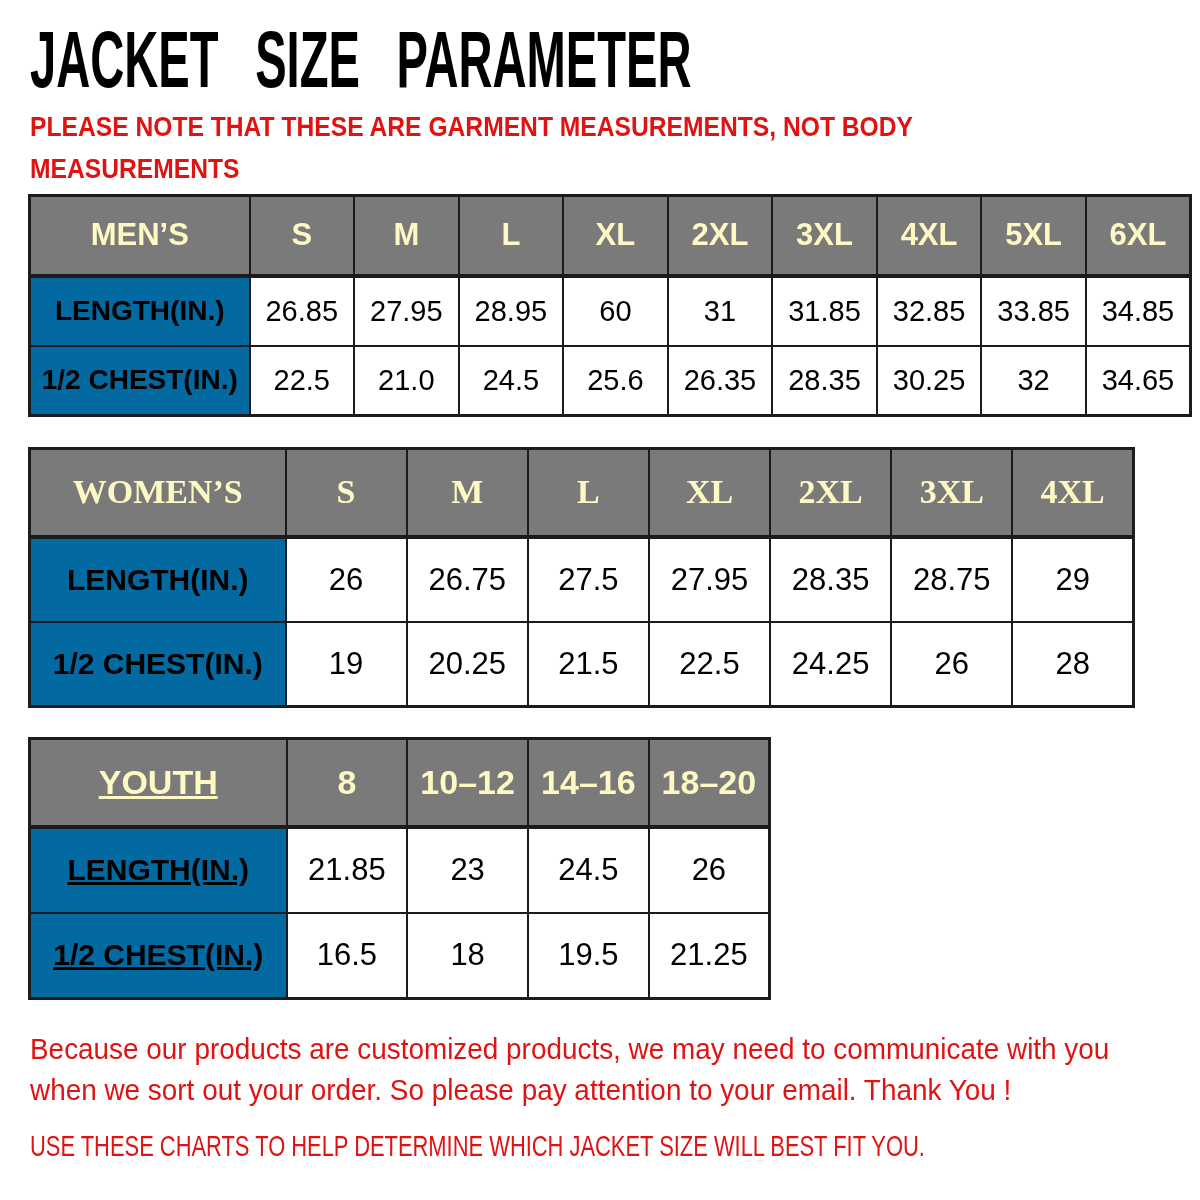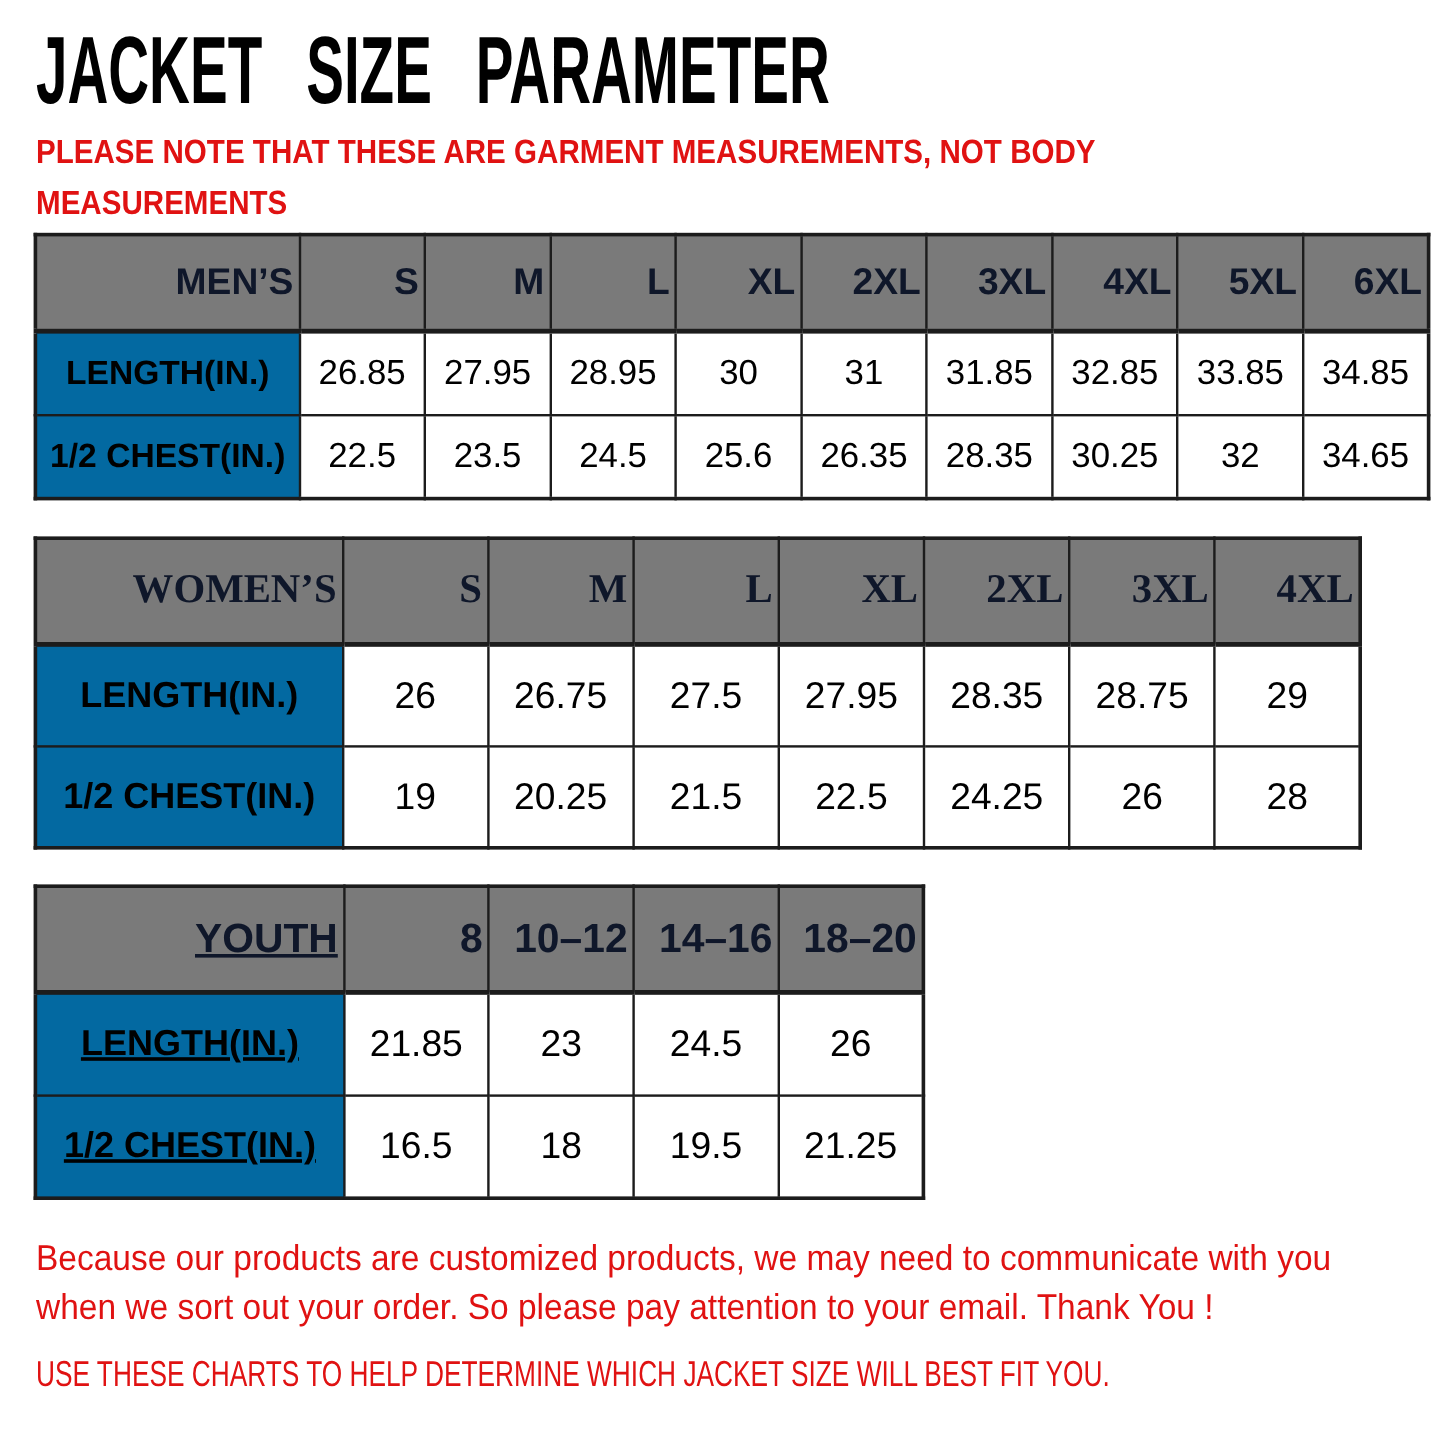--- a/index.html
+++ b/index.html
@@ -41,24 +41,23 @@
     border:3px solid var(--border-dark);
   }
   table.size-table th,table.size-table td{
     border:2px solid var(--border-dark);
     text-align:center;vertical-align:middle;
     color:var(--text-black);
     padding:0 4px;
   }
   table.size-table thead th{
     background:var(--header-gray);
-    color:#0f172a;
+    color:#fef9c3;
     font-weight:bold;
     border-bottom:4px solid var(--border-dark);
-    text-align:right;
   }
   table.size-table tbody th{
     background:#0369a1;
     font-weight:bold;
   }
   table.size-table td{font-weight:normal;}
 
   
   .mens{left:28px;top:194px;width:1164px;}
   .mens thead tr{height:80px;}
@@ -127,31 +126,31 @@
           <th>5XL</th>
           <th>6XL</th>
         </tr>
       </thead>
       <tbody>
         <tr>
           <th>LENGTH(IN.)</th>
           <td>26.85</td>
           <td>27.95</td>
           <td>28.95</td>
-          <td>30</td>
+          <td>60</td>
           <td>31</td>
           <td>31.85</td>
           <td>32.85</td>
           <td>33.85</td>
           <td>34.85</td>
         </tr>
         <tr>
           <th>1/2 CHEST(IN.)</th>
           <td>22.5</td>
-          <td>23.5</td>
+          <td>21.0</td>
           <td>24.5</td>
           <td>25.6</td>
           <td>26.35</td>
           <td>28.35</td>
           <td>30.25</td>
           <td>32</td>
           <td>34.65</td>
         </tr>
       </tbody>
     </table>

